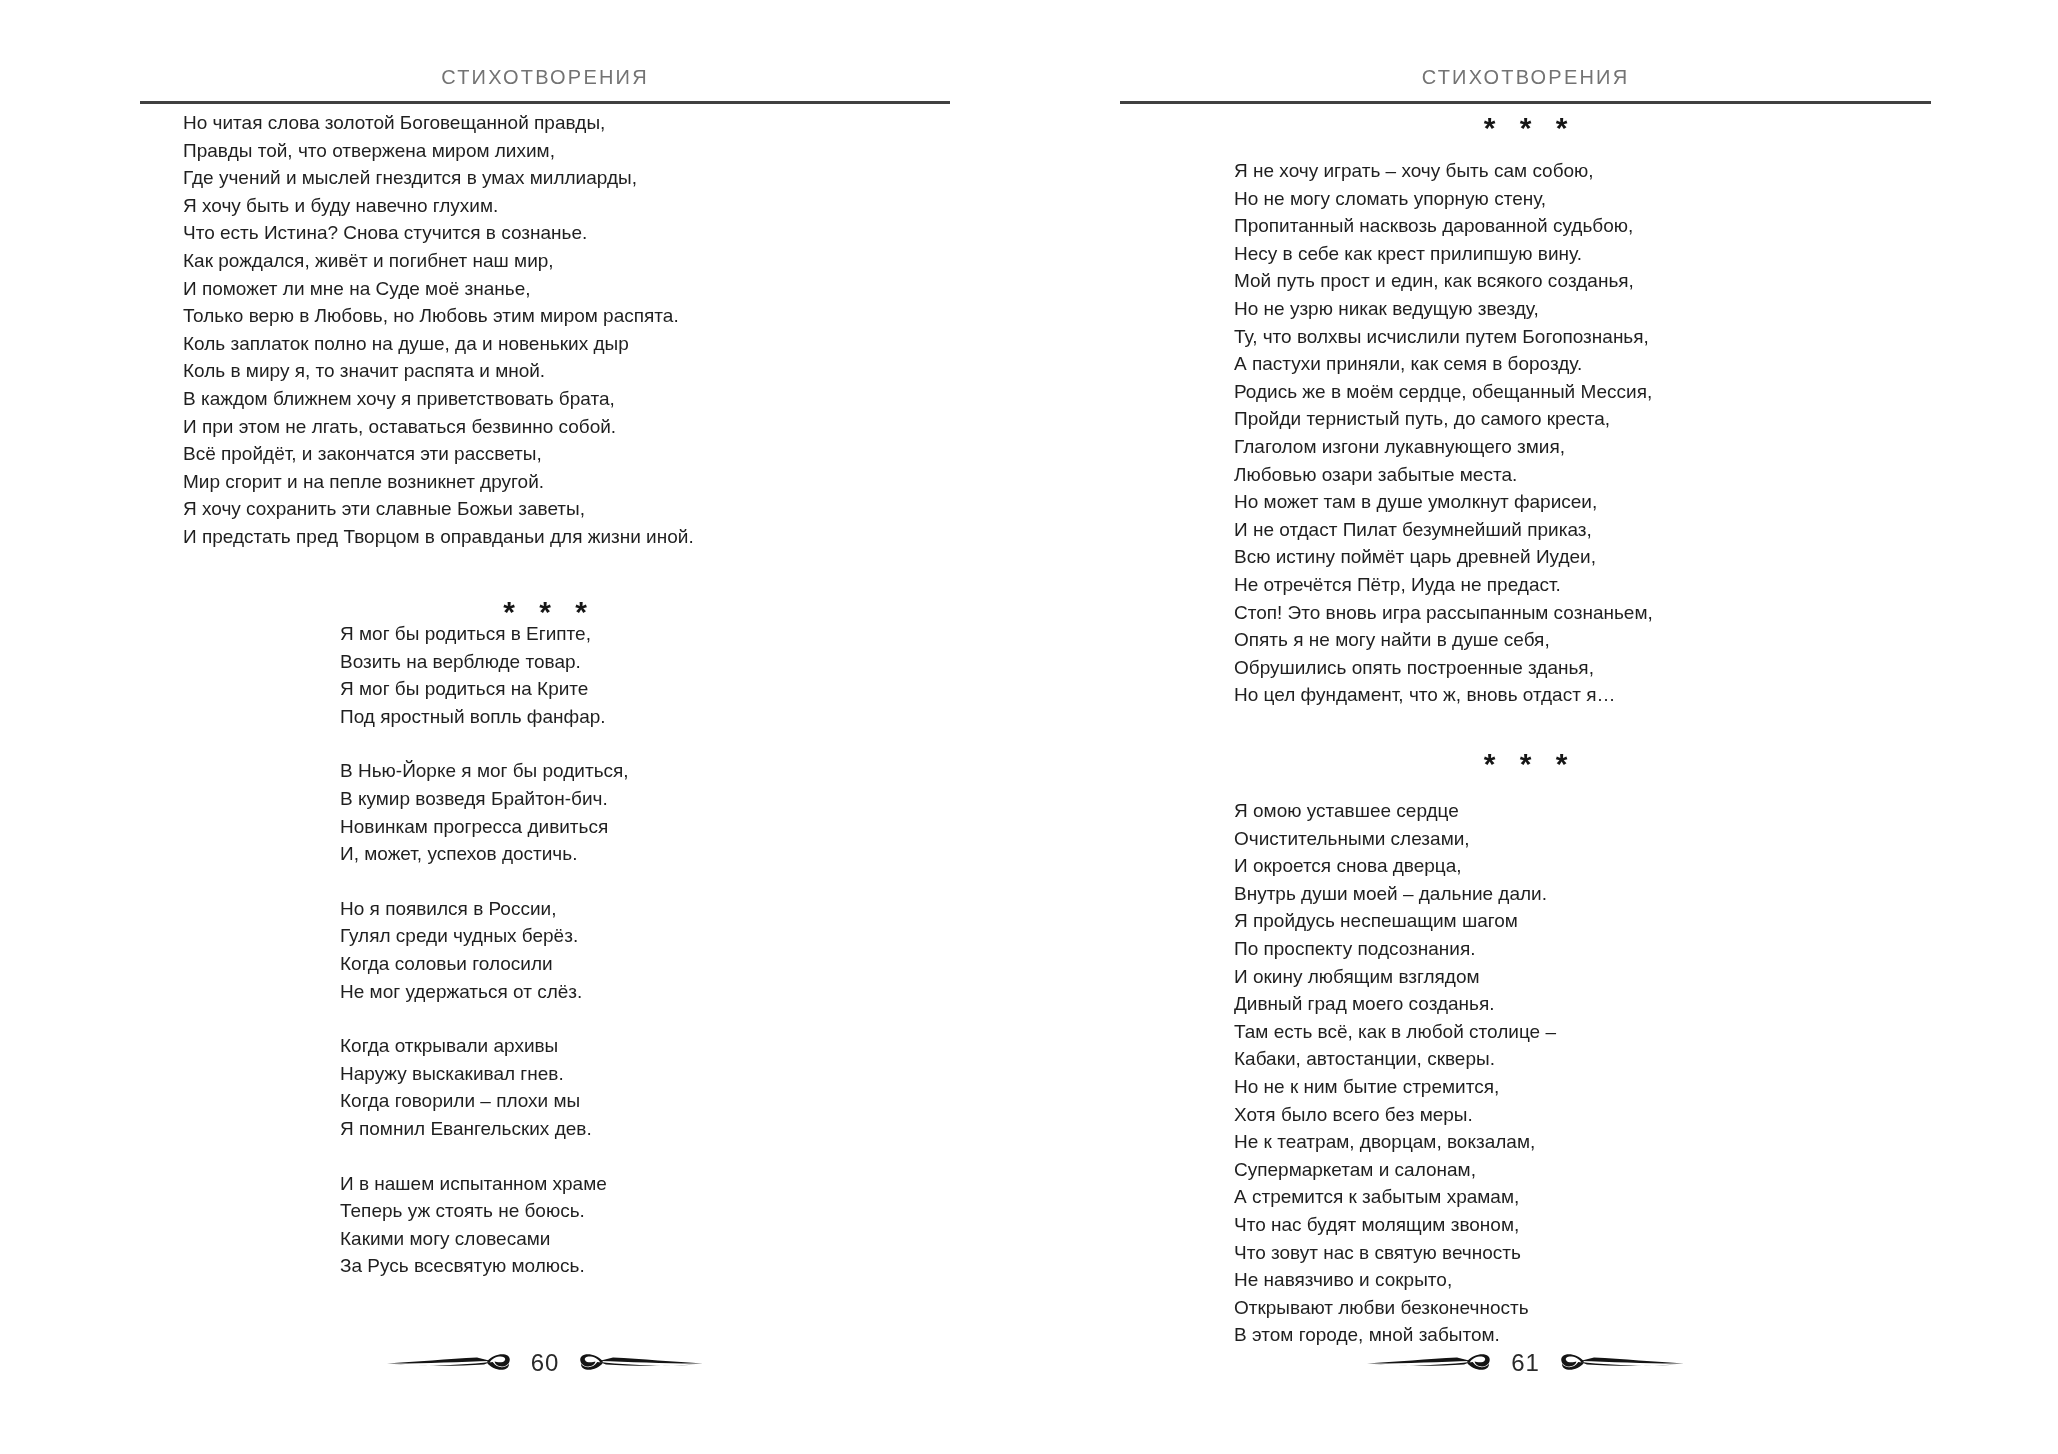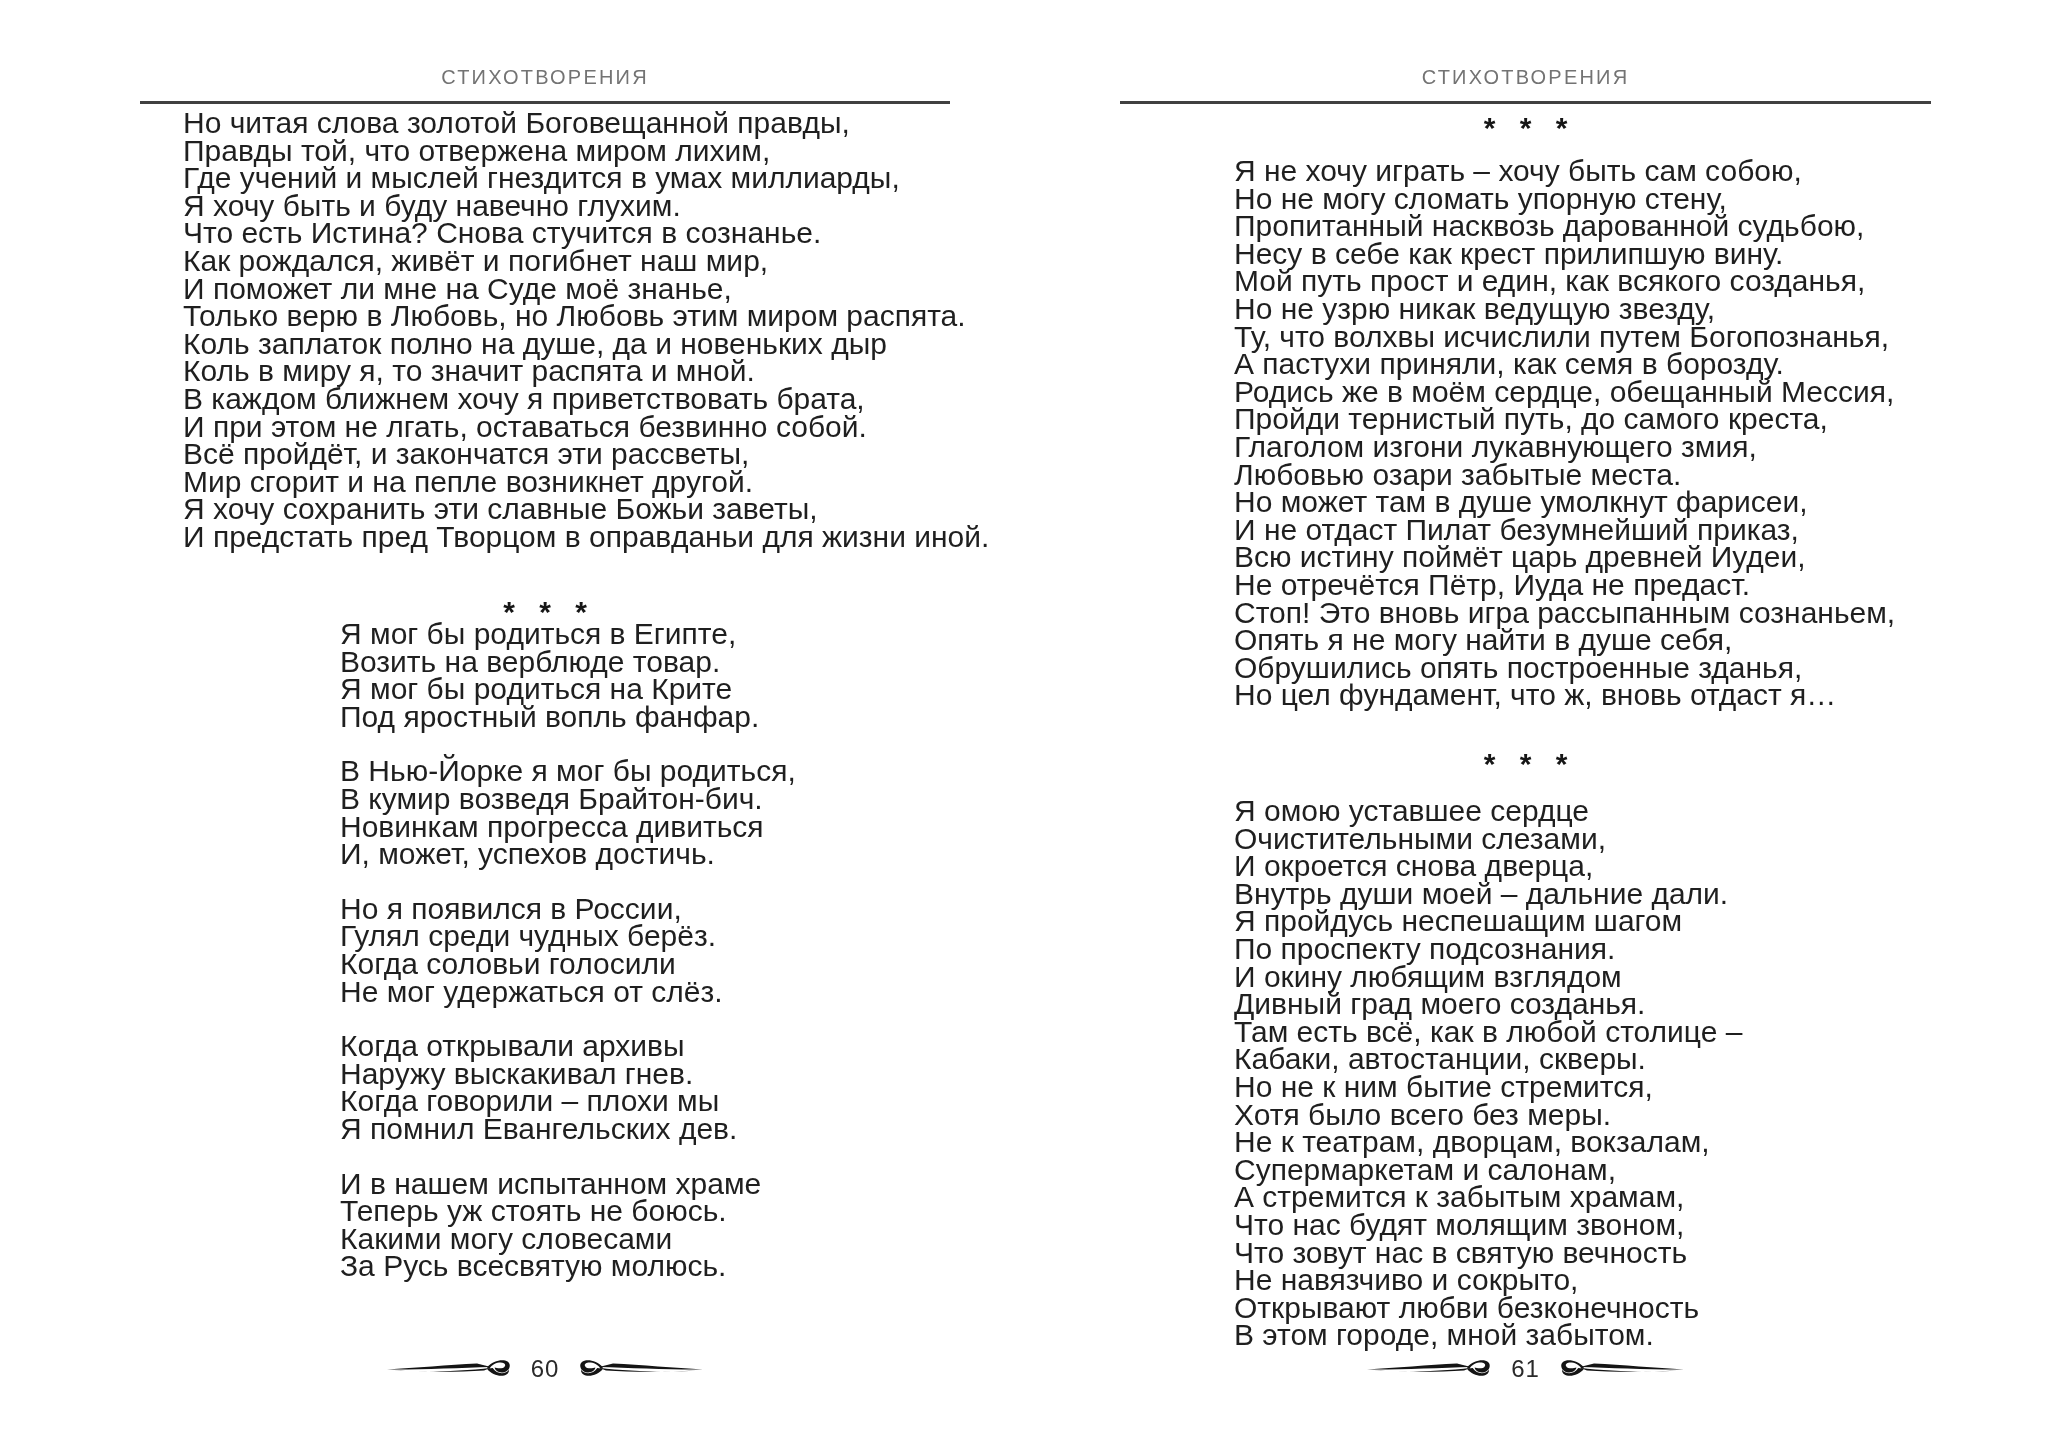--- a/index.html
+++ b/index.html
@@ -23,39 +23,39 @@
     letter-spacing: 2.2px;
     color: #737373;
     text-align: center;
     white-space: nowrap;
   }
   .head-rule {
     height: 3px;
     background: #404040;
   }
   .poem {
-    font-size: 30px;
+    font-size: 19px;
     line-height: 27.6px;
     color: #1f1f1f;
     white-space: nowrap;
   }
   .poem .stanza { margin-bottom: 27px; }
   .poem .stanza:last-child { margin-bottom: 0; }
   .stars {
     font-size: 30px;
     font-weight: bold;
     color: #161616;
     text-align: center;
     word-spacing: 16px;
     white-space: nowrap;
     line-height: 30px;
   }
   .footer-ornament {
     display: flex;
-    align-items: flex-end;
+    align-items: flex-start;
     justify-content: center;
     gap: 14px;
     height: 34px;
   }
   .page-num {
     font-size: 24px;
     color: #2a2a2a;
     letter-spacing: 1px;
   }
   .flourish { display: block; }

